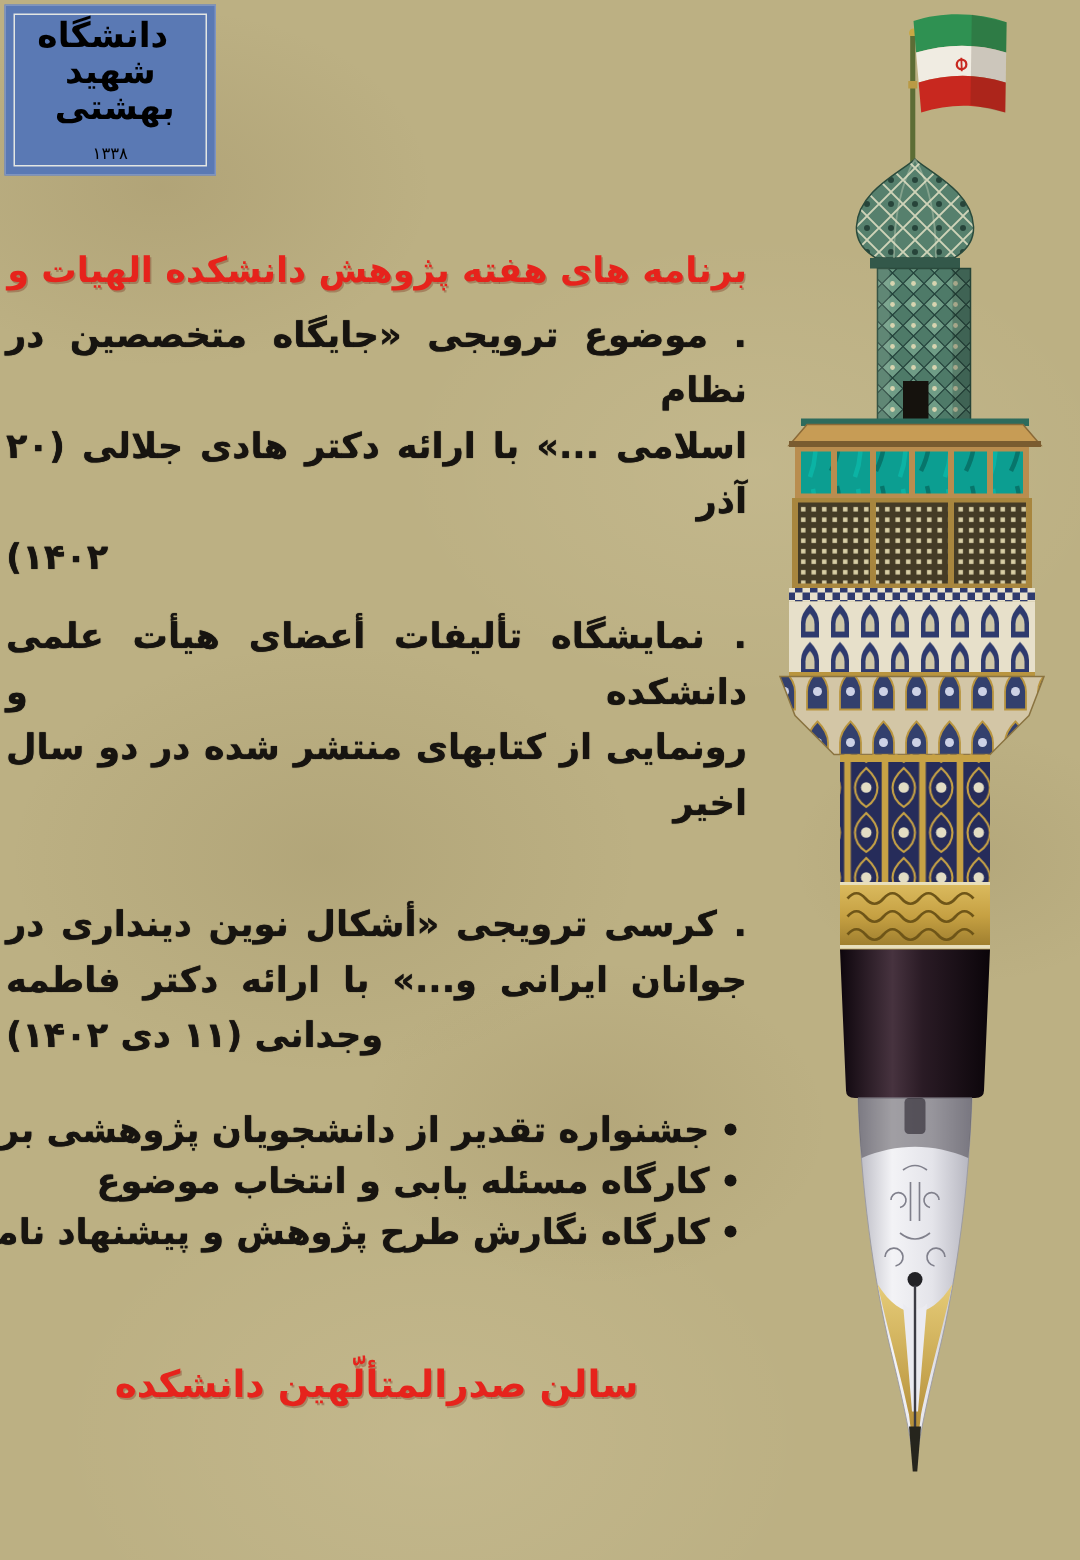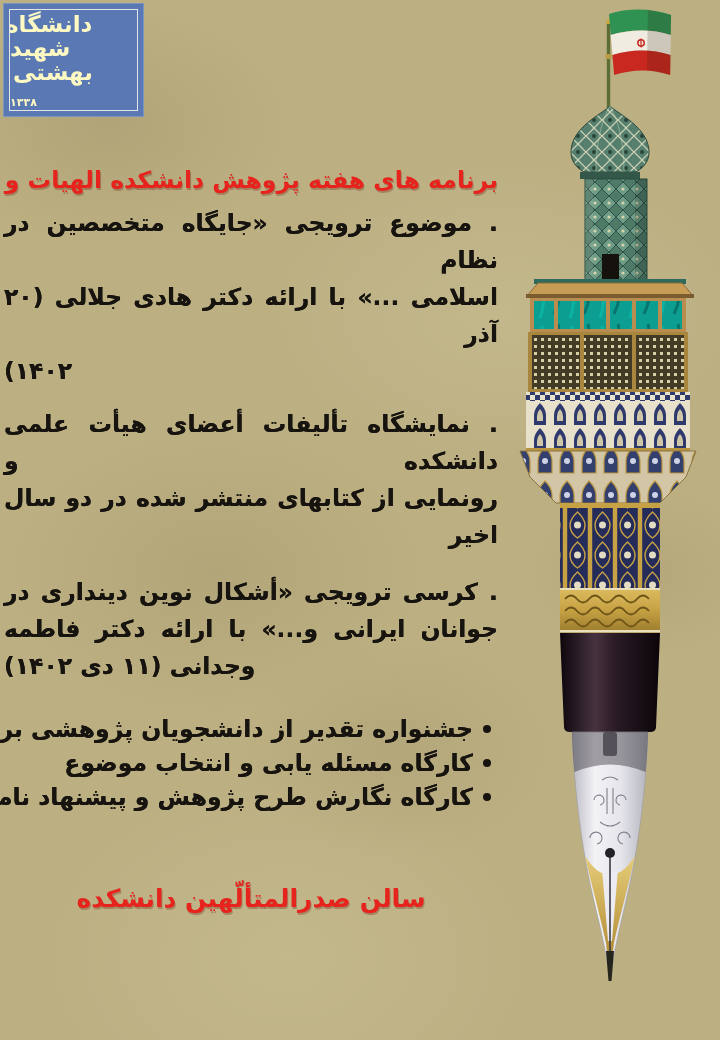--- a/index.html
+++ b/index.html
@@ -16,43 +16,43 @@
     font-family:"DejaVu Sans", sans-serif;
   }
   
   .logo {
     position:absolute; left:3px; top:3px; width:141px; height:114px;
     background:#5a79b4; border:1px solid #7e94c0; box-sizing:border-box; padding:5px;
   }
   .logo-inner {
     width:100%; height:100%; box-sizing:border-box;
     border:1.5px solid rgba(242,242,232,.9);
-    display:flex; flex-direction:column; align-items:flex-end; justify-content:center;
-    color:#fef9c3; direction:rtl; overflow:hidden;
+    display:flex; flex-direction:column; align-items:center; justify-content:center;
+    color:#000000; direction:rtl; overflow:hidden;
   }
   .logo-line { font-size:23px; line-height:24px; font-weight:bold; white-space:nowrap; }
   .logo-line.l1 { transform:translateX(-5px); }
   .logo-line.l3 { transform:translateX(3px); }
-  .logo-year { font-size:11px; letter-spacing:2px; margin-top:12px; font-weight:bold; }
+  .logo-year { font-size:11px; letter-spacing:2px; margin-top:12px; font-weight:normal; }
   
   .content {
     position:absolute; left:4px; top:163px; width:494px;
     direction:rtl; font-weight:bold; color:#171410;
   }
   .title {
     margin:0; color:#e6231c; font-size:23.5px; line-height:34px;
     text-align:right; white-space:nowrap;
     text-shadow:1px 1.5px 0 rgba(110,25,12,.30);
   }
   .para { font-size:23.5px; line-height:37px; text-shadow:0 0 .6px #171410; }
   .para .j { text-align:justify; text-align-last:justify; }
   .para .r { text-align:left; }
   .p1 { margin-top:8px; }
   .p2 { margin-top:16px; }
-  .p3 { margin-top:20px; }
+  .p3 { margin-top:44px; }
   ul.workshops { list-style:none; margin:27px 0 0 0; padding:0; font-size:23.5px; }
   ul.workshops li {
     position:relative; padding-right:25px; line-height:34px;
     white-space:nowrap; text-align:right; text-shadow:0 0 .6px #171410;
   }
   ul.workshops li .dot {
     position:absolute; right:7px; top:13px; width:8px; height:8px;
     border-radius:50%; background:#171410;
   }
   .venue {

